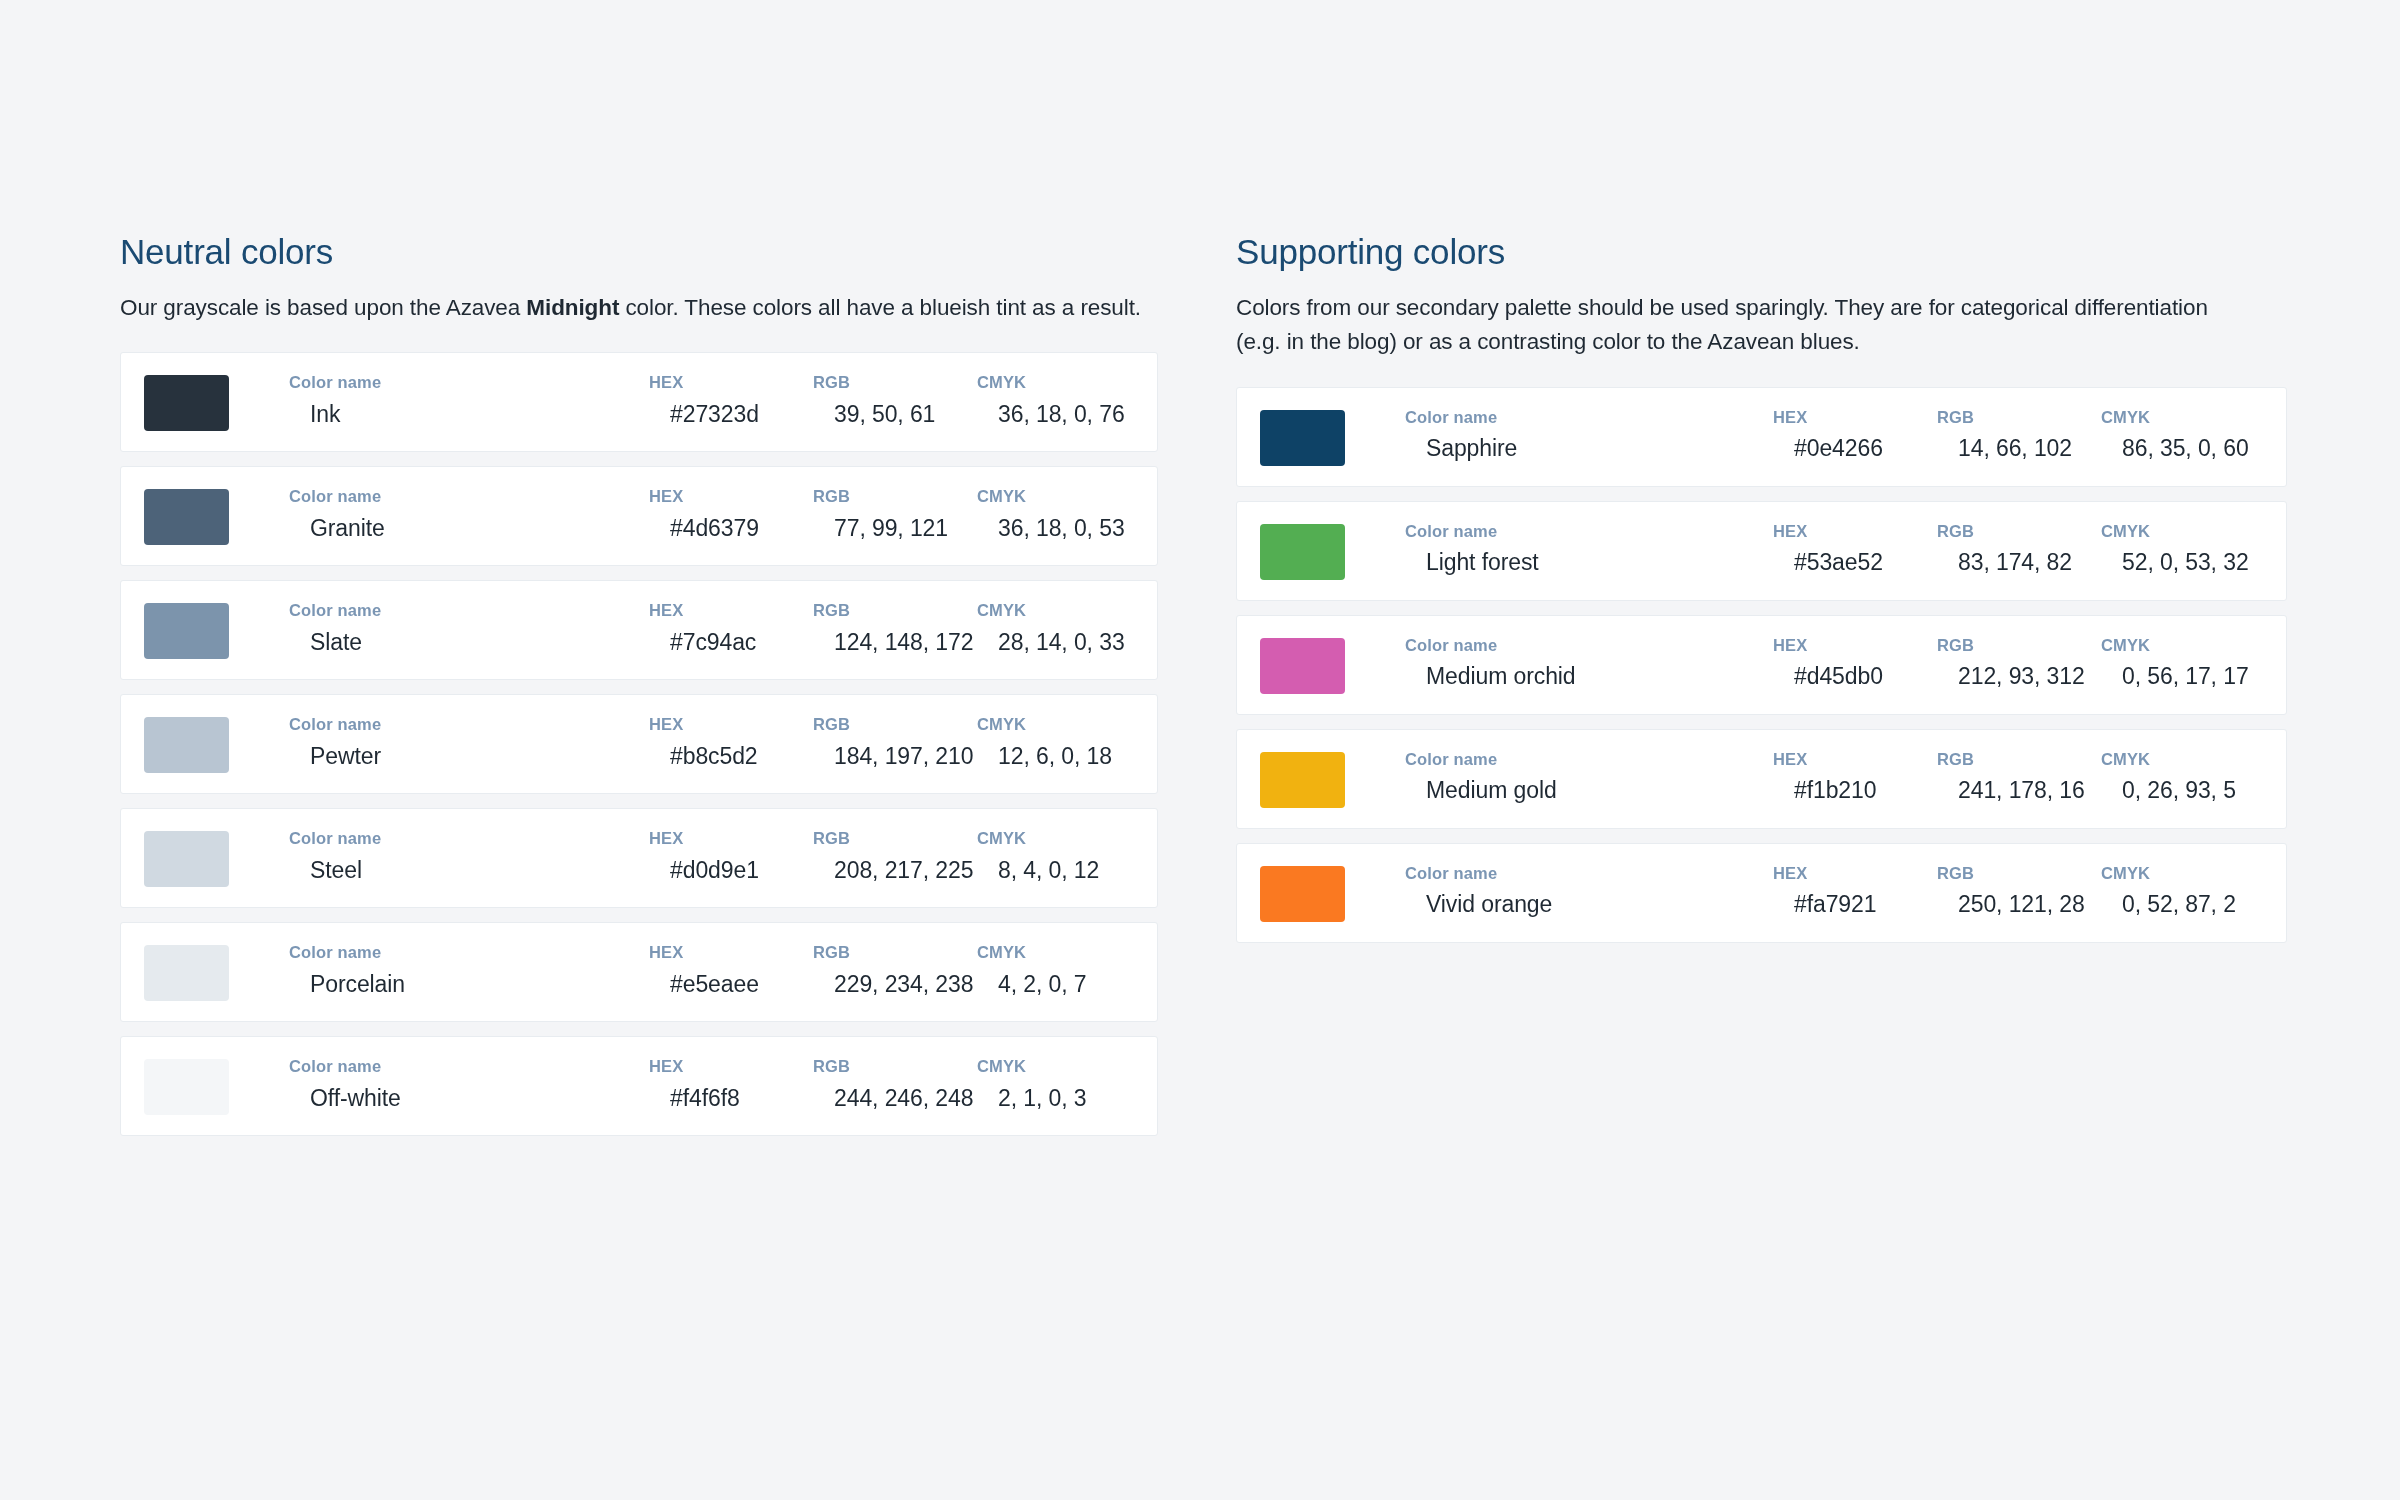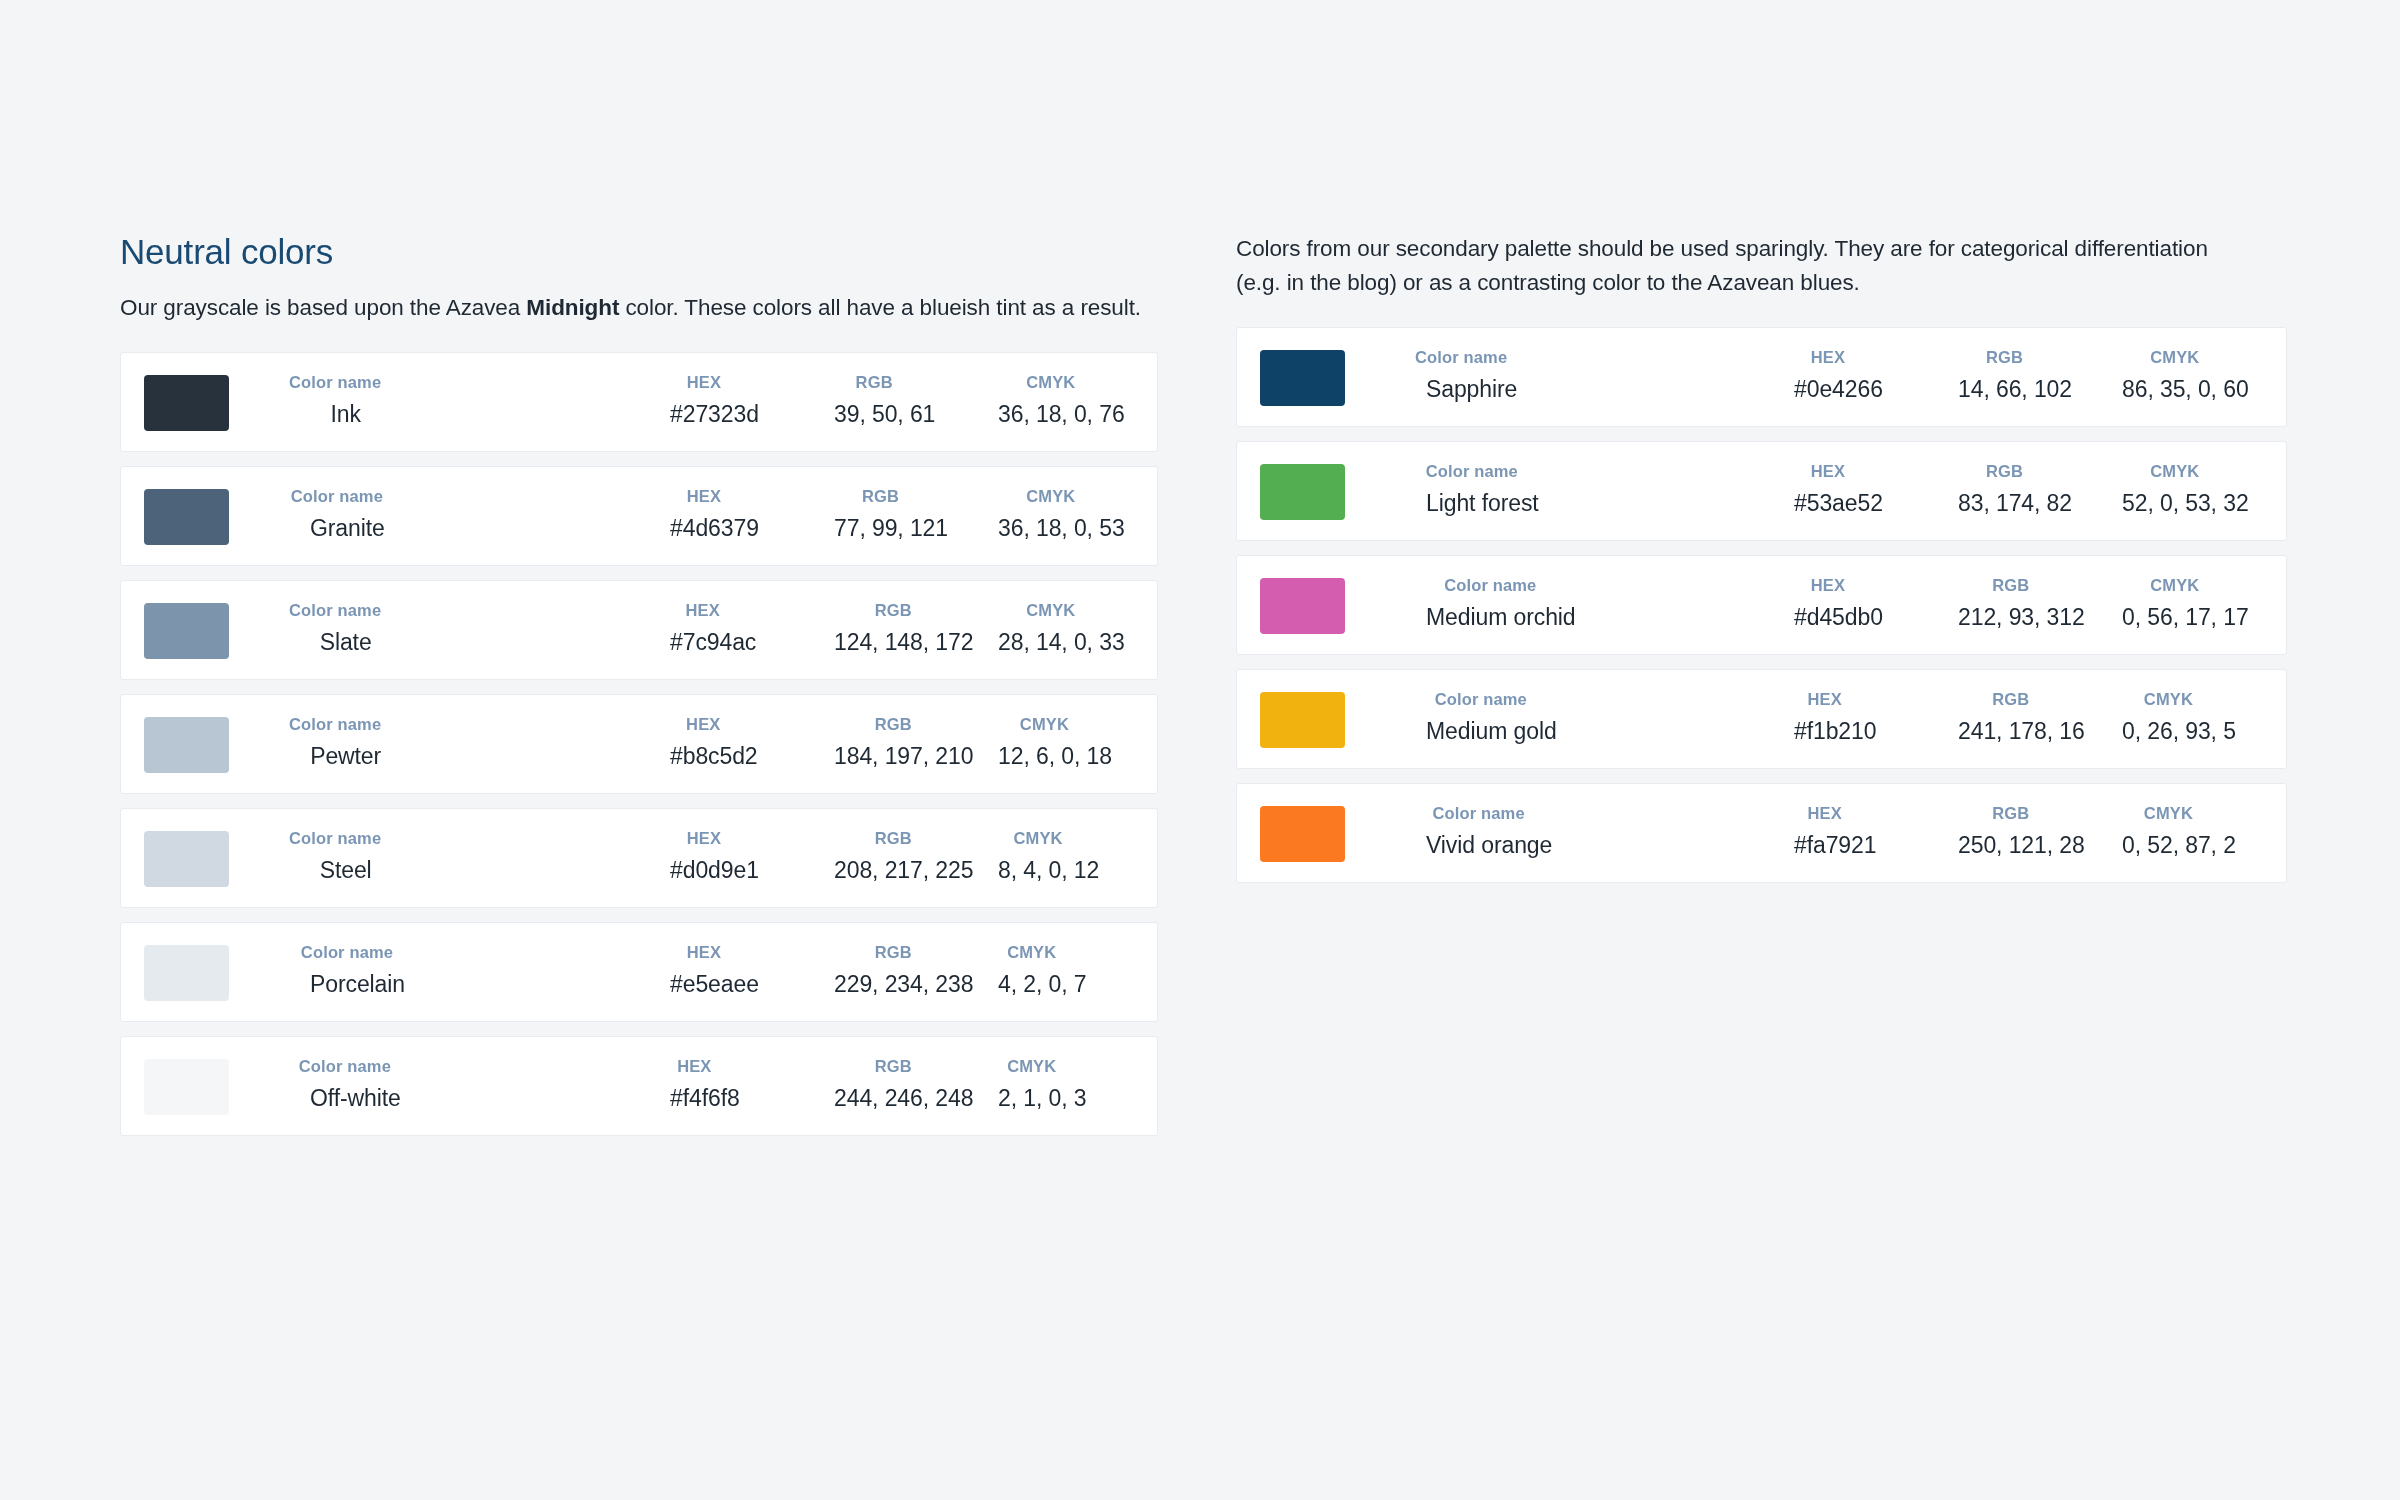--- a/index.html
+++ b/index.html
@@ -59,21 +59,20 @@
 
   .color-card {
     background: #ffffff;
     border: 1px solid #e8ecf0;
     border-radius: 3px;
     height: 100px;
     margin-bottom: 14px;
     position: relative;
     display: flex;
     align-items: center;
-    text-align: center;
   }
 
   .swatch {
     position: absolute;
     left: 23px;
     top: 22px;
     width: 85px;
     height: 56px;
     border-radius: 4px;
   }
@@ -279,20 +278,21 @@
               <div class="field f-cmyk">
                 <div class="field-label">CMYK</div>
                 <div class="field-value">2, 1, 0, 3</div>
               </div>
             </div>
           </div>
         </div>
     </div>
 
     <div class="column supporting">
+      <h2 class="section-heading">Supporting colors</h2>
       <p class="section-desc">Colors from our secondary palette should be used sparingly. They are for categorical differentiation (e.g. in the blog) or as a contrasting color to the Azavean blues.</p>
       <div class="card-list" id="supporting-list">
           <div class="color-card">
             <div class="swatch" style="background: rgb(14, 66, 102);"></div>
             <div class="fields">
               <div class="field f-name">
                 <div class="field-label">Color name</div>
                 <div class="field-value">Sapphire</div>
               </div>
               <div class="field f-hex">

